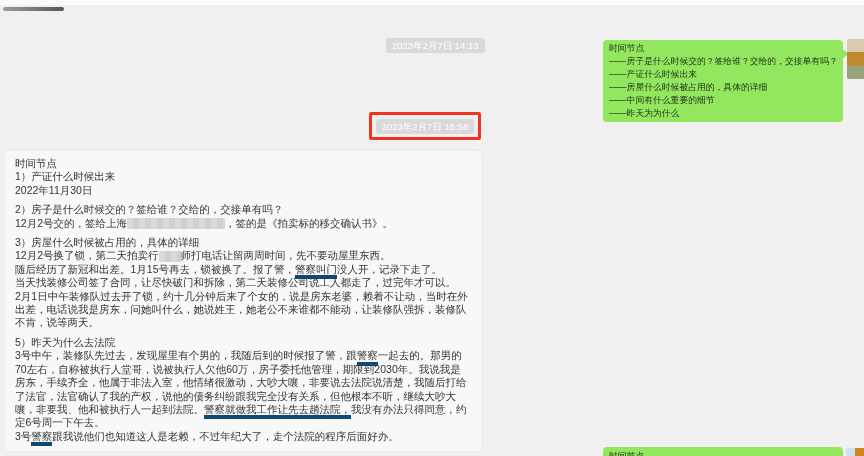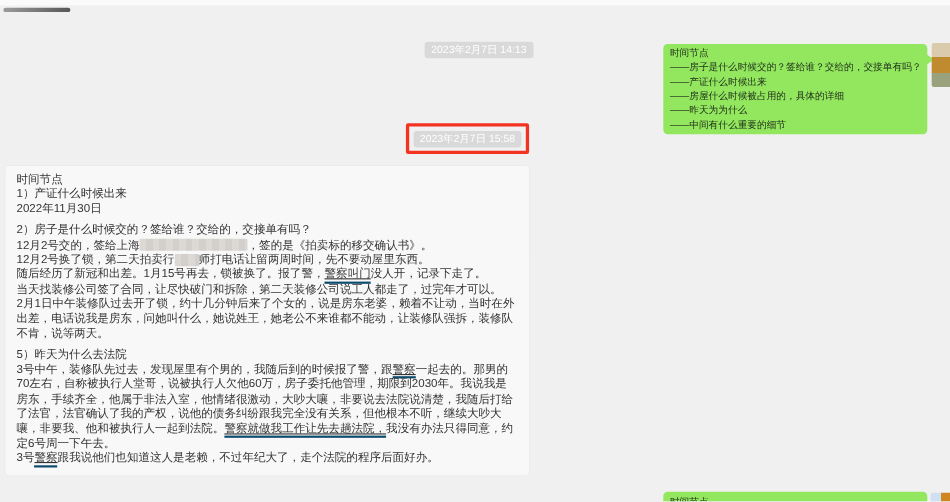--- a/index.html
+++ b/index.html
@@ -27,21 +27,21 @@
   }
   .red-box .ts-badge{position:static;}
   .in-bubble{
     position:absolute;left:4px;top:150px;width:478px;box-sizing:border-box;
     background:#f8f8f8;border:1px solid #ececec;border-radius:4px;
     padding:6px 10px 8px 10px;
   }
   .in-text{font-size:10.5px;line-height:13.4px;color:#333;}
   .in-text .para{min-height:13.4px;}
   .in-text .para.gap{margin-top:6px;}
-  .redmark{border-bottom:2px solid #0c4a6e;padding-bottom:0.5px;text-decoration:underline;}
+  .redmark{border-bottom:4px solid #0c4a6e;padding-bottom:0.5px;}
   .blur{
     display:inline-block;height:11px;vertical-align:middle;border-radius:1px;
     background:repeating-linear-gradient(90deg,#dcd8d4 0 6px,#d2cfcc 6px 12px);
   }
   .out-bubble{
     position:absolute;background:#92e75f;border-radius:4px;box-sizing:border-box;
   }
   .out-bubble.top{left:603px;top:40px;width:240px;height:82px;padding:2px 6px;}
   .out-bubble.bottom{left:603px;top:447px;width:240px;height:9px;padding:3px 6px;overflow:hidden;border-radius:4px 4px 0 0;}
   .out-text{font-size:8.8px;line-height:13px;color:#1e2a18;}
@@ -72,38 +72,39 @@
   <div class="ts-badge">2023年2月7日 15:58</div>
 </div>
 
 <div class="in-bubble">
   <div class="in-text" id="incoming-text">
       <div class="para"><span>时间节点</span></div>
       <div class="para"><span>1）产证什么时候出来</span></div>
       <div class="para"><span>2022年11月30日</span></div>
       <div class="para gap"><span>2）房子是什么时候交的？签给谁？交给的，交接单有吗？</span></div>
       <div class="para"><span>12月2号交的，签给上海</span><span class="blur" style="width: 98px;"></span><span>，签的是《拍卖标的移交确认书》。</span></div>
+      <div class="para gap"><span>3）房屋什么时候被占用的，具体的详细</span></div>
       <div class="para"><span>12月2号换了锁，第二天拍卖行</span><span class="blur" style="width: 22px;"></span><span>师打电话让留两周时间，先不要动屋里东西。</span></div>
       <div class="para"><span>随后经历了新冠和出差。1月15号再去，锁被换了。报了警，</span><span class="redmark">警察叫门</span><span>没人开，记录下走了。</span></div>
       <div class="para"><span>当天找装修公司签了合同，让尽快破门和拆除，第二天装修公司说工人都走了，过完年才可以。</span></div>
       <div class="para"><span>2月1日中午装修队过去开了锁，约十几分钟后来了个女的，说是房东老婆，赖着不让动，当时在外出差，电话说我是房东，问她叫什么，她说姓王，她老公不来谁都不能动，让装修队强拆，装修队不肯，说等两天。</span></div>
       <div class="para gap"><span>5）昨天为什么去法院</span></div>
       <div class="para"><span>3号中午，装修队先过去，发现屋里有个男的，我随后到的时候报了警，跟</span><span class="redmark">警察</span><span>一起去的。那男的70左右，自称被执行人堂哥，说被执行人欠他60万，房子委托他管理，期限到2030年。我说我是房东，手续齐全，他属于非法入室，他情绪很激动，大吵大嚷，非要说去法院说清楚，我随后打给了法官，法官确认了我的产权，说他的债务纠纷跟我完全没有关系，但他根本不听，继续大吵大嚷，非要我、他和被执行人一起到法院。</span><span class="redmark">警察就做我工作让先去趟法院，</span><span>我没有办法只得同意，约定6号周一下午去。</span></div>
       <div class="para"><span>3号</span><span class="redmark">警察</span><span>跟我说他们也知道这人是老赖，不过年纪大了，走个法院的程序后面好办。</span></div>
     </div>
 </div>
 
 <div class="out-bubble top">
   <div class="out-text" id="out-top">
       <div class="oline">时间节点</div>
       <div class="oline">——房子是什么时候交的？签给谁？交给的，交接单有吗？</div>
       <div class="oline">——产证什么时候出来</div>
       <div class="oline">——房屋什么时候被占用的，具体的详细</div>
+      <div class="oline">——中间有什么重要的细节</div>
       <div class="oline">——昨天为为什么</div>
-      <div class="oline">——中间有什么重要的细节</div>
     </div>
 </div>
 <div class="tail"></div>
 <div class="avatar avatar-top"></div>
 
 <div class="out-bubble bottom">
   <div class="out-text" id="out-bottom">
       <div class="oline">时间节点</div>
     </div>
 </div>

